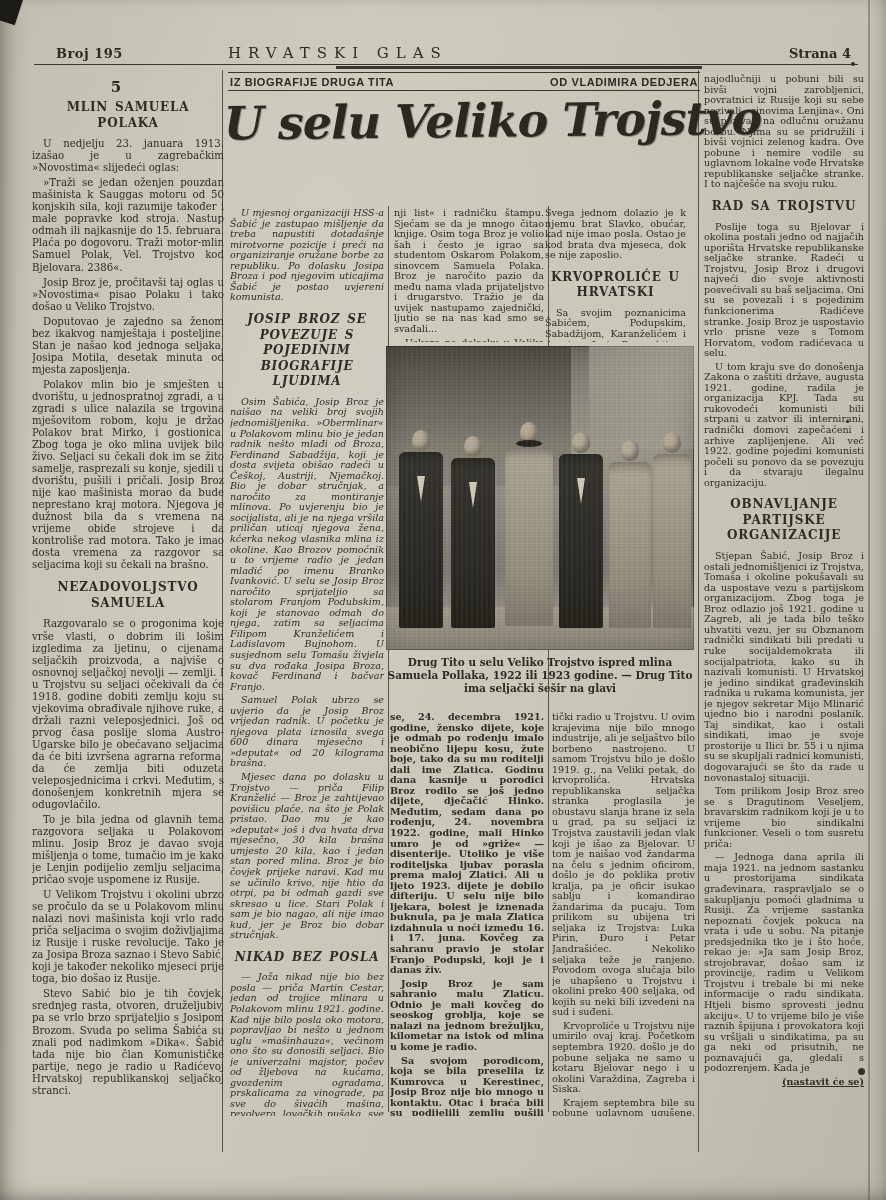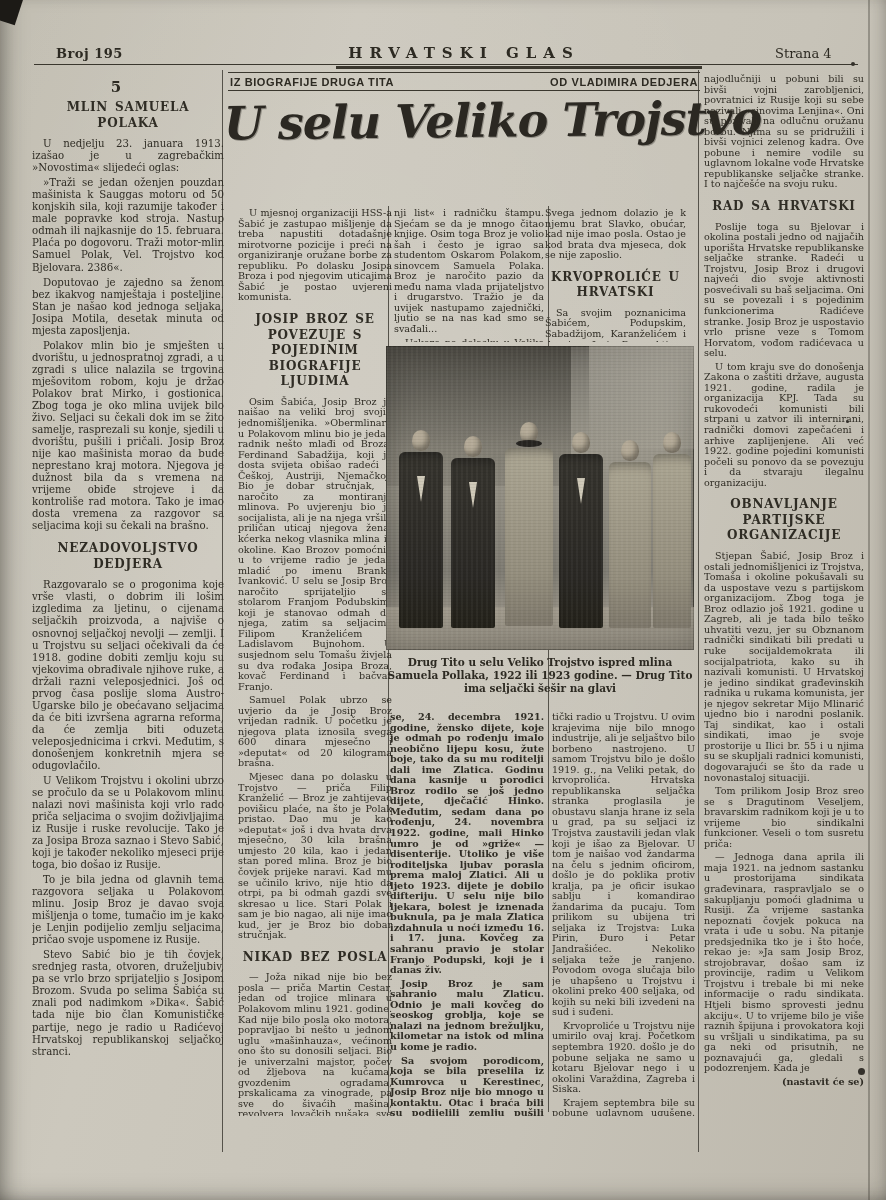--- a/index.html
+++ b/index.html
@@ -8,22 +8,22 @@
     background:
       radial-gradient(ellipse at 40% 35%, rgba(255,255,255,.10), rgba(0,0,0,0) 60%),
       linear-gradient(105deg,#c2beb2,#ccc8bd 30%,#c7c3b8 68%,#bcb7ab);
     color:#2d2a22;
     font-family:"DejaVu Serif", serif;
     box-shadow:inset 18px 0 26px -18px rgba(30,28,22,.55), inset -10px 0 20px -14px rgba(30,28,22,.4), inset 0 -14px 26px -18px rgba(30,28,22,.5);
   }
   .corner-tear{position:absolute;left:-6px;top:-8px;width:26px;height:30px;background:#1c1a16;transform:rotate(18deg);}
   
   .hdr-issue{position:absolute;left:56px;top:46px;font-size:13px;font-weight:bold;letter-spacing:.5px;}
-  .hdr-title{position:absolute;left:228px;top:44px;width:472px;text-align:center;font-size:15px;font-weight:bold;letter-spacing:7px;}
-  .hdr-page{position:absolute;left:775px;top:46px;width:90px;text-align:left;font-size:13px;font-weight:normal;}
+  .hdr-title{position:absolute;left:228px;top:44px;width:472px;font-size:15px;font-weight:normal;letter-spacing:7px;}
+  .hdr-page{position:absolute;left:775px;top:46px;width:90px;text-align:center;font-size:13px;font-weight:bold;}
   .rule{position:absolute;background:#3a372e;}
   .r-head{left:34px;top:64px;width:824px;height:1px;}
   .r-head2{left:336px;top:66px;width:366px;height:3px;}
   .section-mark{position:absolute;left:96px;top:78px;width:40px;text-align:center;font-size:15px;font-weight:bold;}
   
   .kicker{position:absolute;left:228px;top:72px;width:468px;font-family:"Liberation Sans",sans-serif;font-size:11px;font-weight:bold;letter-spacing:.6px;display:flex;justify-content:space-between;border-top:1px solid #3a372e;border-bottom:1px solid #3a372e;padding:3px 2px 2px;}
   
   .title{
     position:absolute;left:224px;top:94px;width:480px;height:104px;
     font:italic 700 46px "DejaVu Serif", serif;letter-spacing:-1px;white-space:nowrap;
@@ -36,27 +36,27 @@
   .v3{left:548px;top:206px;height:906px;}
   .v4{left:698px;top:70px;height:1082px;}
   .edge-right{position:absolute;left:868px;top:0;width:2px;height:1200px;background:rgba(60,57,48,.35);}
   
   .col{position:absolute;overflow:hidden;text-align:justify;font-size:9.6px;line-height:1.1;color:#2f2c24;}
   .col p{margin:0 0 3px;text-indent:11px;}
   .col p.cont{text-indent:0;}
   .colhead{text-align:center;font-size:12px;font-weight:bold;letter-spacing:.8px;word-spacing:2px;margin:9px 4px 7px;line-height:1.3;}
   .colhead.first{margin-top:0;}
   .col1{left:32px;top:100px;width:192px;height:1020px;font-size:10.2px;line-height:1.18;}
-  .col2{left:238px;top:208px;width:154px;height:908px;}
+  .col2{left:230px;top:208px;width:154px;height:908px;font-style:italic;}
   .col3a{left:394px;top:208px;width:150px;height:134px;}
   .col4a{left:545px;top:208px;width:141px;height:134px;}
   .col3b{left:390px;top:712px;width:154px;height:404px;font-weight:bold;}
   .col4b{left:552px;top:712px;width:143px;height:404px;}
   .col5{left:704px;top:74px;width:160px;height:1040px;}
-  .continuation{text-align:right;font-weight:bold;margin-top:6px;}
+  .continuation{text-align:right;font-weight:bold;margin-top:6px;text-decoration:underline;}
   
   .photo{
     position:absolute;left:386px;top:346px;width:308px;height:304px;overflow:hidden;
     background:
       linear-gradient(180deg,#76736b 0%,#8b887e 18%,#9a968a 34%,#8f8b80 52%,#7d7a71 74%,#938e82 88%,#a29c8e 100%);
     box-shadow:inset 0 0 0 1px rgba(40,38,32,.7), inset 0 0 30px rgba(20,19,16,.35);
   }
   .ph-building{position:absolute;left:0;top:0;width:60%;height:46%;background:linear-gradient(180deg,rgba(48,46,40,.55),rgba(48,46,40,.12));}
   .ph-sky{position:absolute;right:0;top:0;width:34%;height:34%;background:linear-gradient(200deg,rgba(215,210,196,.5),rgba(215,210,196,0));}
   .ph-ground{position:absolute;left:0;bottom:0;width:100%;height:14%;background:linear-gradient(180deg,rgba(170,163,148,.6),rgba(120,115,104,.5));}
@@ -93,26 +93,27 @@
   <div class="kicker">
     <span>IZ BIOGRAFIJE DRUGA TITA</span>
     <span>OD VLADIMIRA DEDJERA</span>
   </div>
   <div class="title">U selu Veliko Trojstvo</div>
 
   <div class="col col1">
     <div class="colhead first">MLIN SAMUELA POLAKA</div>
     <p>U nedjelju 23. januara 1913. izašao je u zagrebačkim »Novostima« slijedeći oglas:</p>
     <p>»Traži se jedan oženjen pouzdan mašinista k Sauggas motoru od 50 konjskih sila, koji razumije također i male popravke kod stroja. Nastup odmah ili najkasnije do 15. februara. Plaća po dogovoru. Traži motor-mlin Samuel Polak, Vel. Trojstvo kod Bjelovara. 2386«.</p>
+    <p>Josip Broz je, pročitavši taj oglas u »Novostima« pisao Polaku i tako došao u Veliko Trojstvo.</p>
     <p>Doputovao je zajedno sa ženom bez ikakvog namještaja i posteljine. Stan je našao kod jednoga seljaka, Josipa Motila, desetak minuta od mjesta zaposljenja.</p>
     <p>Polakov mlin bio je smješten u dvorištu, u jednospratnoj zgradi, a u zgradi s ulice nalazila se trgovina mješovitom robom, koju je držao Polakov brat Mirko, i gostionica. Zbog toga je oko mlina uvijek bilo živo. Seljaci su čekali dok im se žito samelje, rasprezali su konje, sjedili u dvorištu, pušili i pričali. Josip Broz nije kao mašinista morao da bude neprestano kraj motora. Njegova je dužnost bila da s vremena na vrijeme obiđe strojeve i da kontroliše rad motora. Tako je imao dosta vremena za razgovor sa seljacima koji su čekali na brašno.</p>
-    <div class="colhead">NEZADOVOLJSTVO DEDJERA</div>
+    <div class="colhead">NEZADOVOLJSTVO SAMUELA</div>
     <p>Razgovaralo se o progonima koje vrše vlasti, o dobrim ili lošim izgledima za ljetinu, o cijenama seljačkih proizvoda, a najviše o osnovnoj seljačkoj nevolji — zemlji. I u Trojstvu su seljaci očekivali da će 1918. godine dobiti zemlju koju su vjekovima obrađivale njihove ruke, a držali razni veleposjednici. Još od prvog časa poslije sloma Austro-Ugarske bilo je obećavano seljacima da će biti izvršena agrarna reforma, da će zemlja biti oduzeta veleposjednicima i crkvi. Međutim, s donošenjem konkretnih mjera se odugovlačilo.</p>
+    <p>To je bila jedna od glavnih tema razgovora seljaka u Polakovom mlinu. Josip Broz je davao svoja mišljenja o tome, tumačio im je kako je Lenjin podijelio zemlju seljacima, pričao svoje uspomene iz Rusije.</p>
     <p>U Velikom Trojstvu i okolini ubrzo se pročulo da se u Polakovom mlinu nalazi novi mašinista koji vrlo rado priča seljacima o svojim doživljajima iz Rusije i ruske revolucije. Tako je za Josipa Broza saznao i Stevo Sabić, koji je također nekoliko mjeseci prije toga, bio došao iz Rusije.</p>
-    <p>To je bila jedna od glavnih tema razgovora seljaka u Polakovom mlinu. Josip Broz je davao svoja mišljenja o tome, tumačio im je kako je Lenjin podijelio zemlju seljacima, pričao svoje uspomene iz Rusije.</p>
     <p>Stevo Sabić bio je tih čovjek, srednjeg rasta, otvoren, druželjubiv, pa se vrlo brzo sprijateljio s Josipom Brozom. Svuda po selima Šabića su znali pod nadimkom »Dika«. Šabić tada nije bio član Komunističke partije, nego je radio u Radićevoj Hrvatskoj republikanskoj seljačkoj stranci.</p>
   </div>
 
   <div class="col col2">
     <p>U mjesnoj organizaciji HSS-a Šabić je zastupao mišljenje da treba napustiti dotadašnje mirotvorne pozicije i preći na organiziranje oružane borbe za republiku. Po dolasku Josipa Broza i pod njegovim uticajima Šabić je postao uvjereni komunista.</p>
     <div class="colhead">JOSIP BROZ SE POVEZUJE S POJEDINIM BIOGRAFIJE LJUDIMA</div>
     <p>Osim Šabića, Josip Broz je naišao na veliki broj svojih jednomišljenika. »Obermlinar« u Polakovom mlinu bio je jedan radnik nešto mlađi od Broza, Ferdinand Sabadžija, koji je dosta svijeta obišao radeći u Češkoj, Austriji, Njemačkoj. Bio je dobar stručnjak, a naročito za montiranje mlinova. Po uvjerenju bio je socijalista, ali je na njega vršila priličan uticaj njegova žena, kćerka nekog vlasnika mlina iz okoline. Kao Brozov pomoćnik u to vrijeme radio je jedan mladić po imenu Branko Ivanković. U selu se Josip Broz naročito sprijateljio sa stolarom Franjom Podubskim, koji je stanovao odmah do njega, zatim sa seljacima Filipom Kranželićem i Ladislavom Bujnohom. U susjednom selu Tomašu živjela su dva rođaka Josipa Broza, kovač Ferdinand i bačvar Franjo.</p>
     <p>Samuel Polak ubrzo se uvjerio da je Josip Broz vrijedan radnik. U početku je njegova plata iznosila svega 600 dinara mjesečno i »deputat« od 20 kilograma brašna.</p>
     <p>Mjesec dana po dolasku u Trojstvo — priča Filip Kranželić — Broz je zahtijevao povišicu plaće, na što je Polak pristao. Dao mu je kao »deputat« još i dva hvata drva mjesečno, 30 kila brašna umjesto 20 kila, kao i jedan stan pored mlina. Broz je bio čovjek prijeke naravi. Kad mu se učinilo krivo, nije htio da otrpi, pa bi odmah gazdi sve skresao u lice. Stari Polak i sam je bio nagao, ali nije imao kud, jer je Broz bio dobar stručnjak.</p>
     <div class="colhead">NIKAD BEZ POSLA</div>
@@ -176,21 +177,21 @@
   </div>
 
   <div class="col col4b">
     <p class="cont">tički radio u Trojstvu. U ovim krajevima nije bilo mnogo industrije, ali je seljaštvo bilo borbeno nastrojeno. U samom Trojstvu bilo je došlo 1919. g., na Veliki petak, do krvoprolića. Hrvatska republikanska seljačka stranka proglasila je obustavu slanja hrane iz sela u grad, pa su seljaci iz Trojstva zaustavili jedan vlak koji je išao za Bjelovar. U tom je naišao vod žandarma na čelu s jednim oficirom, došlo je do poklika protiv kralja, pa je oficir isukao sablju i komandirao žandarima da pucaju. Tom prilikom su ubijena tri seljaka iz Trojstva: Luka Pirin, Đuro i Petar Jandrašićec. Nekoliko seljaka teže je ranjeno. Povodom ovoga slučaja bilo je uhapšeno u Trojstvu i okolini preko 400 seljaka, od kojih su neki bili izvedeni na sud i suđeni.</p>
     <p>Krvoproliće u Trojstvu nije umirilo ovaj kraj. Početkom septembra 1920. došlo je do pobune seljaka ne samo u kotaru Bjelovar nego i u okolini Varaždina, Zagreba i Siska.</p>
     <p>Krajem septembra bile su pobune uglavnom ugušene. Ostale su manje grupe naoružanih seljaka koje su se sakrivale po šumama. Najborbeniji i</p>
   </div>
 
   <div class="col col5">
     <p class="cont">najodlučniji u pobuni bili su bivši vojni zarobljenici, povratnici iz Rusije koji su sebe nazivali »sinovima Lenjina«. Oni su pozivali na odlučnu oružanu borbu. Njima su se pridružili i bivši vojnici zelenog kadra. Ove pobune i nemire vodile su uglavnom lokalne vođe Hrvatske republikanske seljačke stranke. I to najčešće na svoju ruku.</p>
-    <div class="colhead">RAD SA HRVATSKI</div>
+    <div class="colhead">RAD SA TROJSTVU</div>
     <p>Poslije toga su Bjelovar i okolina postali jedno od najjačih uporišta Hrvatske republikanske seljačke stranke. Radeći u Trojstvu, Josip Broz i drugovi najveći dio svoje aktivnosti posvećivali su baš seljacima. Oni su se povezali i s pojedinim funkcionerima Radićeve stranke. Josip Broz je uspostavio vrlo prisne veze s Tomom Horvatom, vođom radićevaca u selu.</p>
     <p>U tom kraju sve do donošenja Zakona o zaštiti države, augusta 1921. godine, radila je organizacija KPJ. Tada su rukovodeći komunisti bili strpani u zatvor ili internirani, radnički domovi zapečaćeni i arhive zaplijenjene. Ali već 1922. godine pojedini komunisti počeli su ponovo da se povezuju i da stvaraju ilegalnu organizaciju.</p>
     <div class="colhead">OBNAVLJANJE PARTIJSKE ORGANIZACIJE</div>
     <p>Stjepan Šabić, Josip Broz i ostali jednomišljenici iz Trojstva, Tomaša i okoline pokušavali su da uspostave vezu s partijskom organizacijom. Zbog toga je Broz odlazio još 1921. godine u Zagreb, ali je tada bilo teško uhvatiti vezu, jer su Obznanom radnički sindikati bili predati u ruke socijaldemokrata ili socijalpatriota, kako su ih nazivali komunisti. U Hrvatskoj je jedino sindikat građevinskih radnika u rukama komunista, jer je njegov sekretar Mijo Mlinarić ujedno bio i narodni poslanik. Taj sindikat, kao i ostali sindikati, imao je svoje prostorije u Ilici br. 55 i u njima su se skupljali radnici komunisti, dogovarajući se što da rade u novonastaloj situaciji.</p>
     <p>Tom prilikom Josip Broz sreo se s Dragutinom Veseljem, bravarskim radnikom koji je u to vrijeme bio sindikalni funkcioner. Veseli o tom susretu priča:</p>
     <p>— Jednoga dana aprila ili maja 1921. na jednom sastanku u prostorijama sindikata građevinara, raspravljalo se o sakupljanju pomoći gladnima u Rusiji. Za vrijeme sastanka nepoznati čovjek pokuca na vrata i uđe u sobu. Na pitanje predsjednika tko je i što hoće, rekao je: »Ja sam Josip Broz, strojobravar, došao sam iz provincije, radim u Velikom Trojstvu i trebale bi mi neke informacije o radu sindikata. Htjeli bismo sprovesti jednu akciju«. U to vrijeme bilo je više raznih špijuna i provokatora koji su vršljali u sindikatima, pa su ga neki od prisutnih, ne poznavajući ga, gledali s podozrenjem. Kada je</p>
     <p class="cont continuation">(nastavit će se)</p>
   </div>
 
   <div class="speck" style="left:858px;top:1068px;width:7px;height:7px;"></div>

